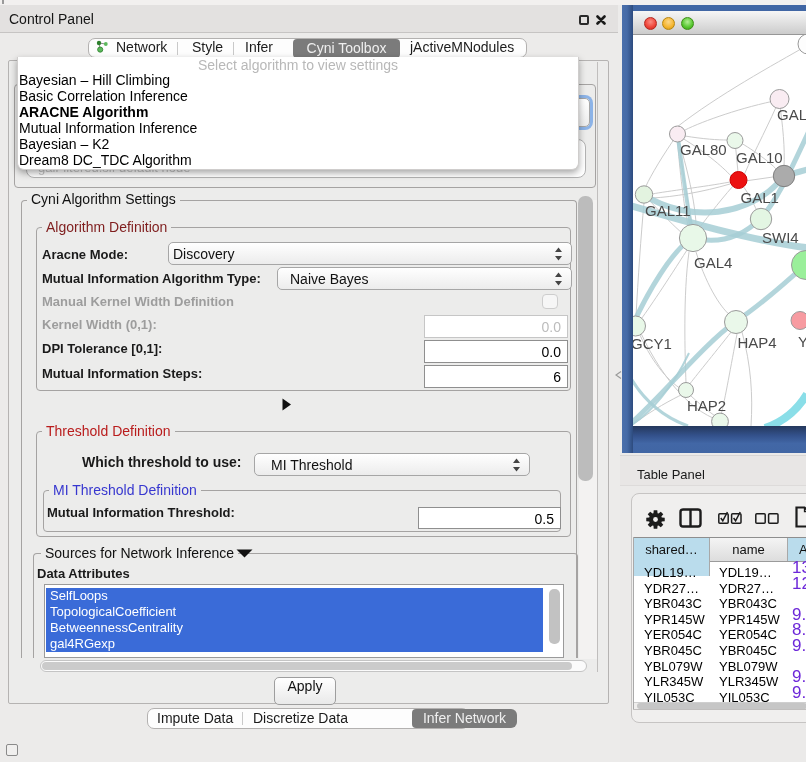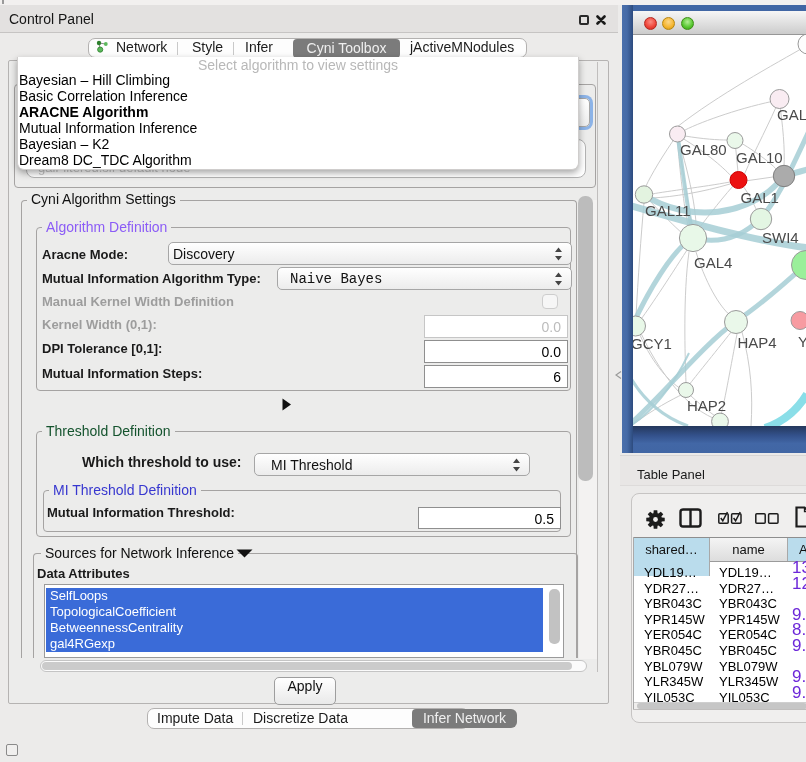--- a/index.html
+++ b/index.html
@@ -58,51 +58,51 @@
 <div class="abs" style="left:26px;top:139px;width:560px;height:39px;background:#fff;border:1px solid #b3b3b3;border-radius:8px;"></div>
 <div class="abs" style="left:38px;top:160px;font-size:13px;color:#c6c6c6;">galFiltered.sif default node</div>
 
 <div class="grp" style="left:21px;top:200px;width:556px;height:458px;border-radius:4px 4px 0 0;border-bottom:none;"></div>
 <div class="grplab" style="left:27px;top:191px;">Cyni Algorithm Settings</div>
 
 <div class="abs" style="left:579px;top:200px;width:18px;height:459px;background:#f3f2f1;"></div>
 <div class="abs" style="left:578px;top:196px;width:15px;height:285px;background:#bcbcbc;border-radius:7px;"></div>
 
 <div class="grp" style="left:36px;top:227px;width:535px;height:164px;"></div>
-<div class="grplab" style="left:42px;top:219px;color:#8b5cf6;">Algorithm Definition</div>
+<div class="grplab" style="left:42px;top:219px;color:#7f1d1d;">Algorithm Definition</div>
 
 <div class="blab" style="left:42px;top:247px;">Aracne Mode:</div>
 <div class="combo" style="left:168px;top:242px;width:404px;height:23px;">
   <span class="ctxt" style="left:4px;">Discovery</span>
   <svg class="arr" width="9" height="16" viewBox="0 0 9 16">
         <path d="M1 6 L4.5 1.5 L8 6 Z M1 10 L4.5 14.5 L8 10 Z" fill="#444"></path>
       </svg>
 </div>
 <div class="blab" style="left:42px;top:271px;">Mutual Information Algorithm Type:</div>
 <div class="combo" style="left:277px;top:267px;width:295px;height:23px;">
-  <span class="ctxt" style="left:12px;font-family:Liberation Mono, monospace;">Naive Bayes</span>
+  <span class="ctxt" style="left:12px;">Naive Bayes</span>
   <svg class="arr" width="9" height="16" viewBox="0 0 9 16">
         <path d="M1 6 L4.5 1.5 L8 6 Z M1 10 L4.5 14.5 L8 10 Z" fill="#444"></path>
       </svg>
 </div>
 <div class="blab" style="left:42px;top:294px;color:#9d9d9d;">Manual Kernel Width Definition</div>
 <div class="abs" style="left:542px;top:294px;width:16px;height:15px;background:#f6f6f6;border:1px solid #cdcdcd;border-radius:4px;"></div>
 <div class="blab" style="left:42px;top:317px;color:#9d9d9d;">Kernel Width (0,1):</div>
 <div class="tfield" style="left:424px;top:315px;width:144px;height:23px;border-color:#c6c6c6;color:#bcbcbc;">0.0</div>
 <div class="blab" style="left:42px;top:341px;">DPI Tolerance [0,1]:</div>
 <div class="tfield" style="left:424px;top:340px;width:144px;height:23px;">0.0</div>
 <div class="blab" style="left:42px;top:366px;">Mutual Information Steps:</div>
 <div class="tfield" style="left:424px;top:365px;width:144px;height:23px;">6</div>
 
 <svg class="abs" style="left:281px;top:398px;" width="11" height="13" viewBox="0 0 11 13">
       <path d="M1.5 0.5 L10 6.5 L1.5 12.5 Z" fill="#111"></path>
     </svg>
 
 <div class="grp" style="left:36px;top:431px;width:535px;height:106px;"></div>
-<div class="grplab" style="left:42px;top:423px;color:#14532d;">Threshold Definition</div>
+<div class="grplab" style="left:42px;top:423px;color:#b91c1c;">Threshold Definition</div>
 <div class="blab" style="left:82px;top:455px;font-size:14px;">Which threshold to use:</div>
 <div class="combo" style="left:254px;top:453px;width:276px;height:23px;">
   <span class="ctxt" style="left:16px;">MI Threshold</span>
   <svg class="arr" width="9" height="16" viewBox="0 0 9 16">
         <path d="M1 6 L4.5 1.5 L8 6 Z M1 10 L4.5 14.5 L8 10 Z" fill="#444"></path>
       </svg>
 </div>
 <div class="grp" style="left:43px;top:490px;width:518px;height:42px;"></div>
 <div class="grplab" style="left:49px;top:482px;color:#3737cf;">MI Threshold Definition</div>
 <div class="blab" style="left:47px;top:505px;">Mutual Information Threshold:</div>

